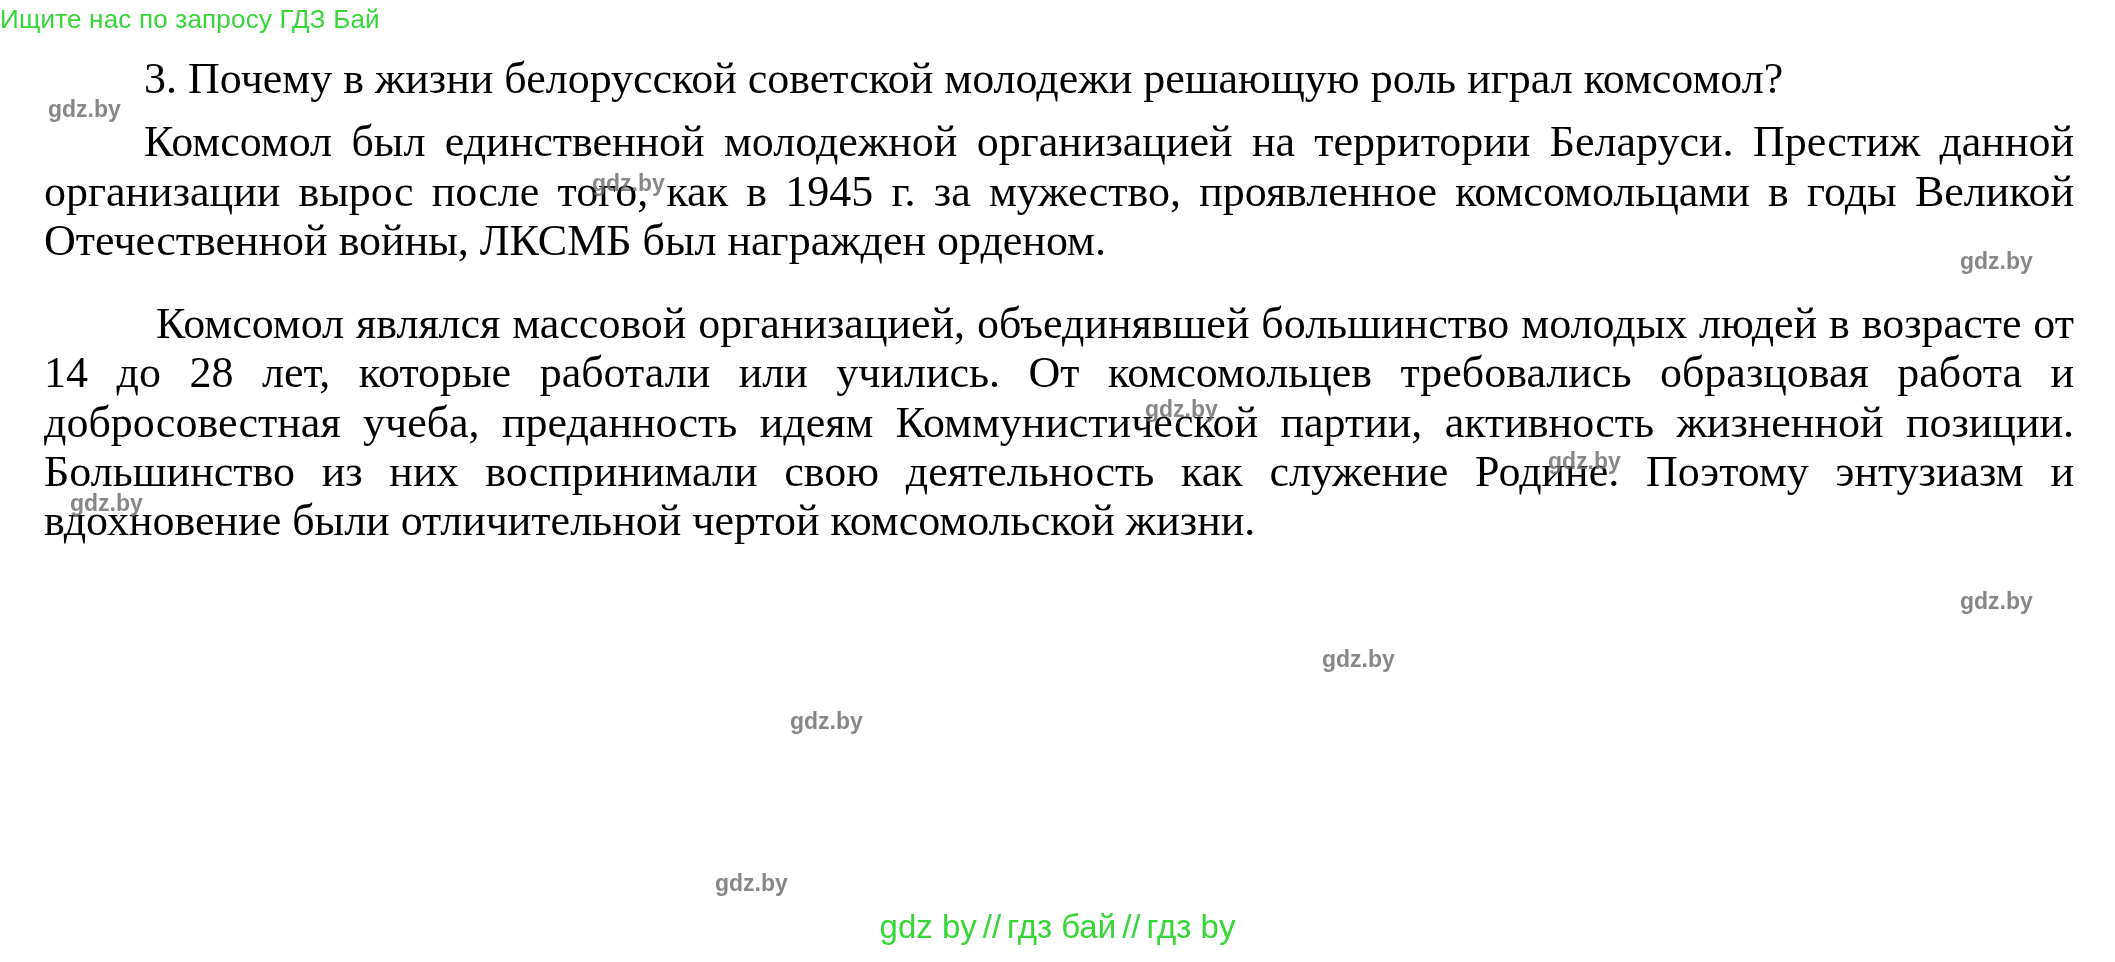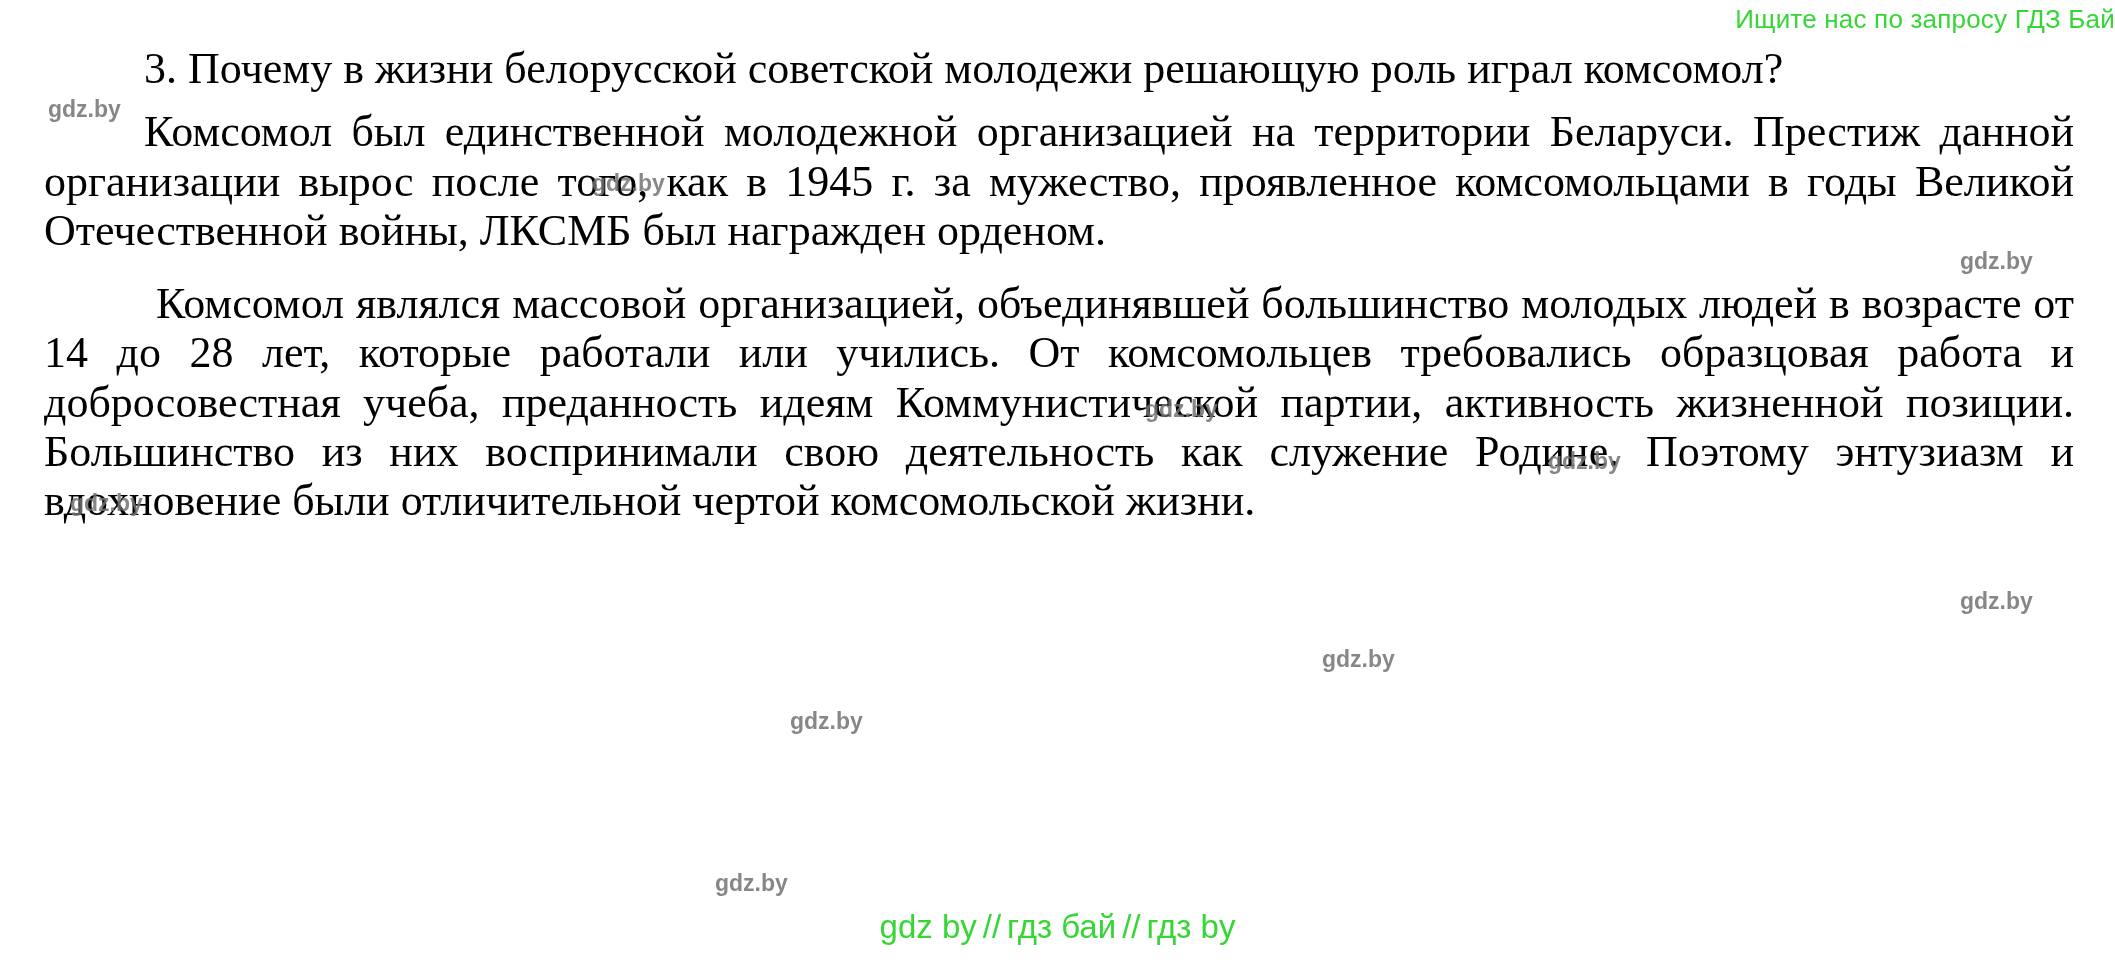--- a/index.html
+++ b/index.html
@@ -19,37 +19,37 @@
     position: relative;
     width: 2115px;
     height: 962px;
     box-sizing: border-box;
   }
   .top-banner {
     position: absolute;
     top: 4px;
     left: 0;
     width: 100%;
-    text-align: right;
+    text-align: left;
     font-family: "Liberation Sans", sans-serif;
     font-size: 26px;
     color: #35d635;
     font-weight: normal;
     letter-spacing: 0.2px;
   }
   .content {
     position: absolute;
     top: 44px;
     left: 44px;
     width: 2030px;
     font-size: 44px;
     line-height: 1.12;
   }
   p {
-    margin: 0 0 2px 0;
+    margin: 10px 0 2px 0;
     text-align: justify;
     text-justify: inter-word;
   }
   p.q {
     margin-bottom: 14px;
   }
   .indent {
     display: inline-block;
     width: 100px;
   }

